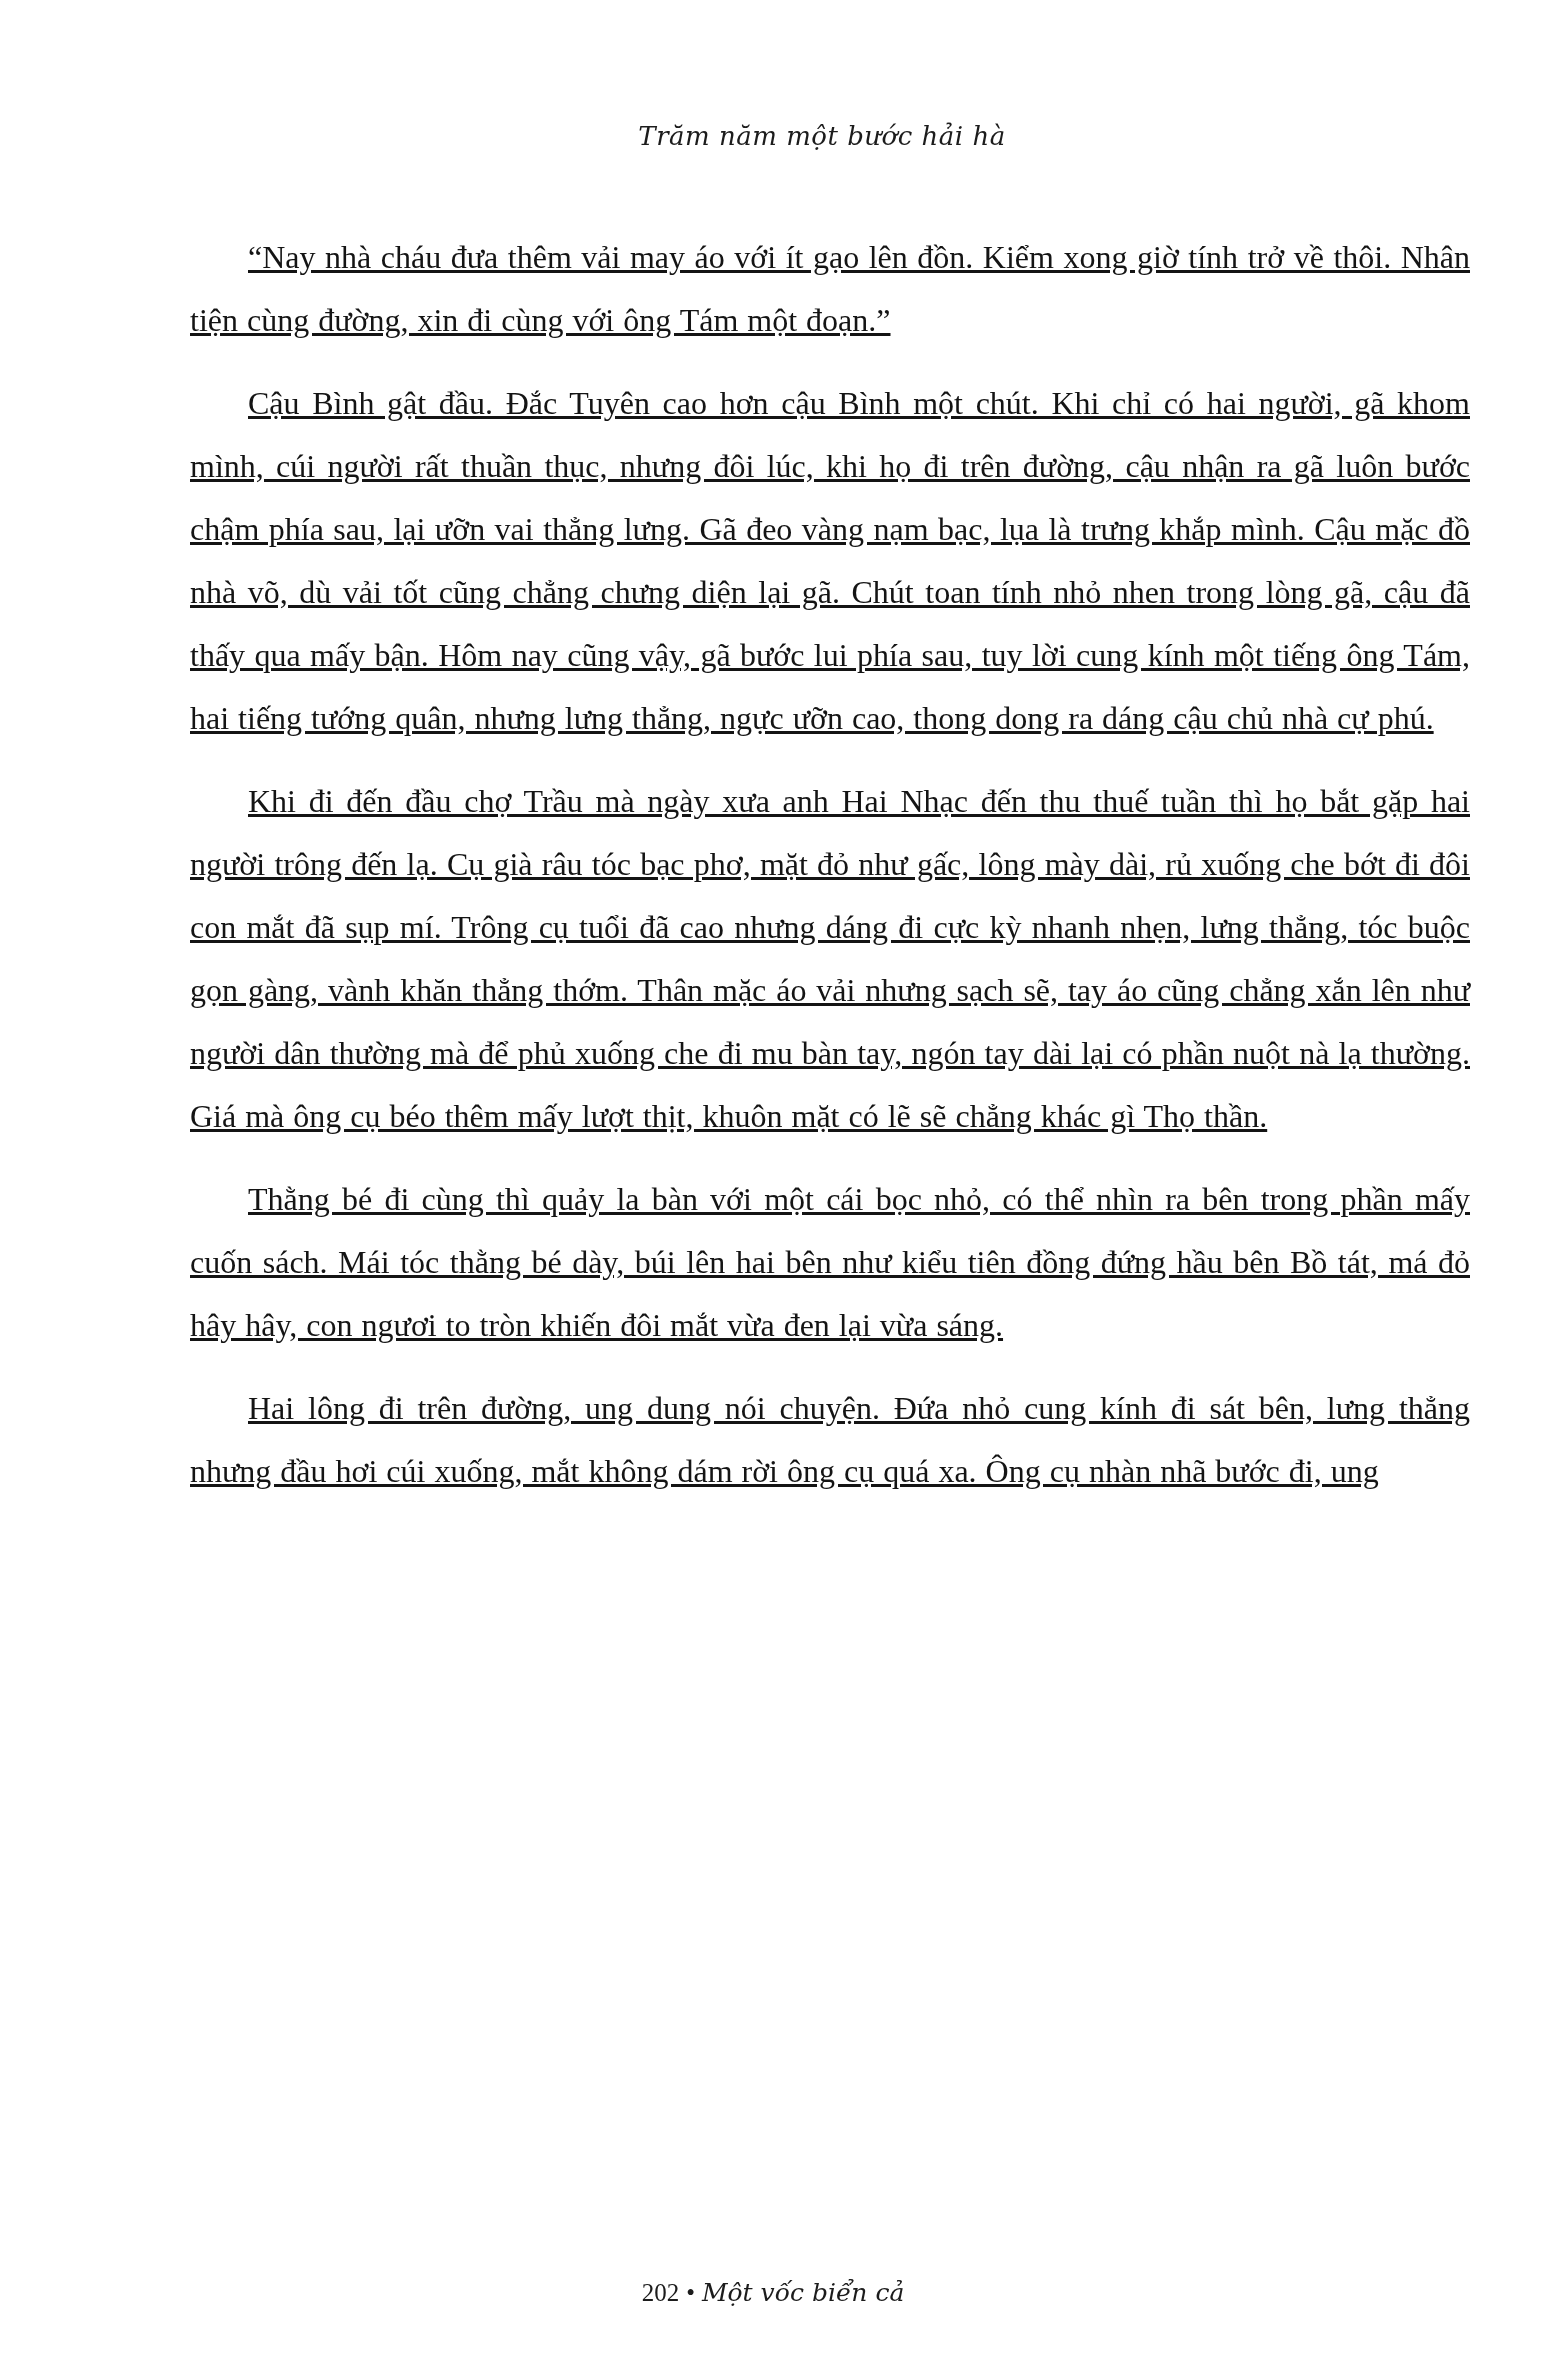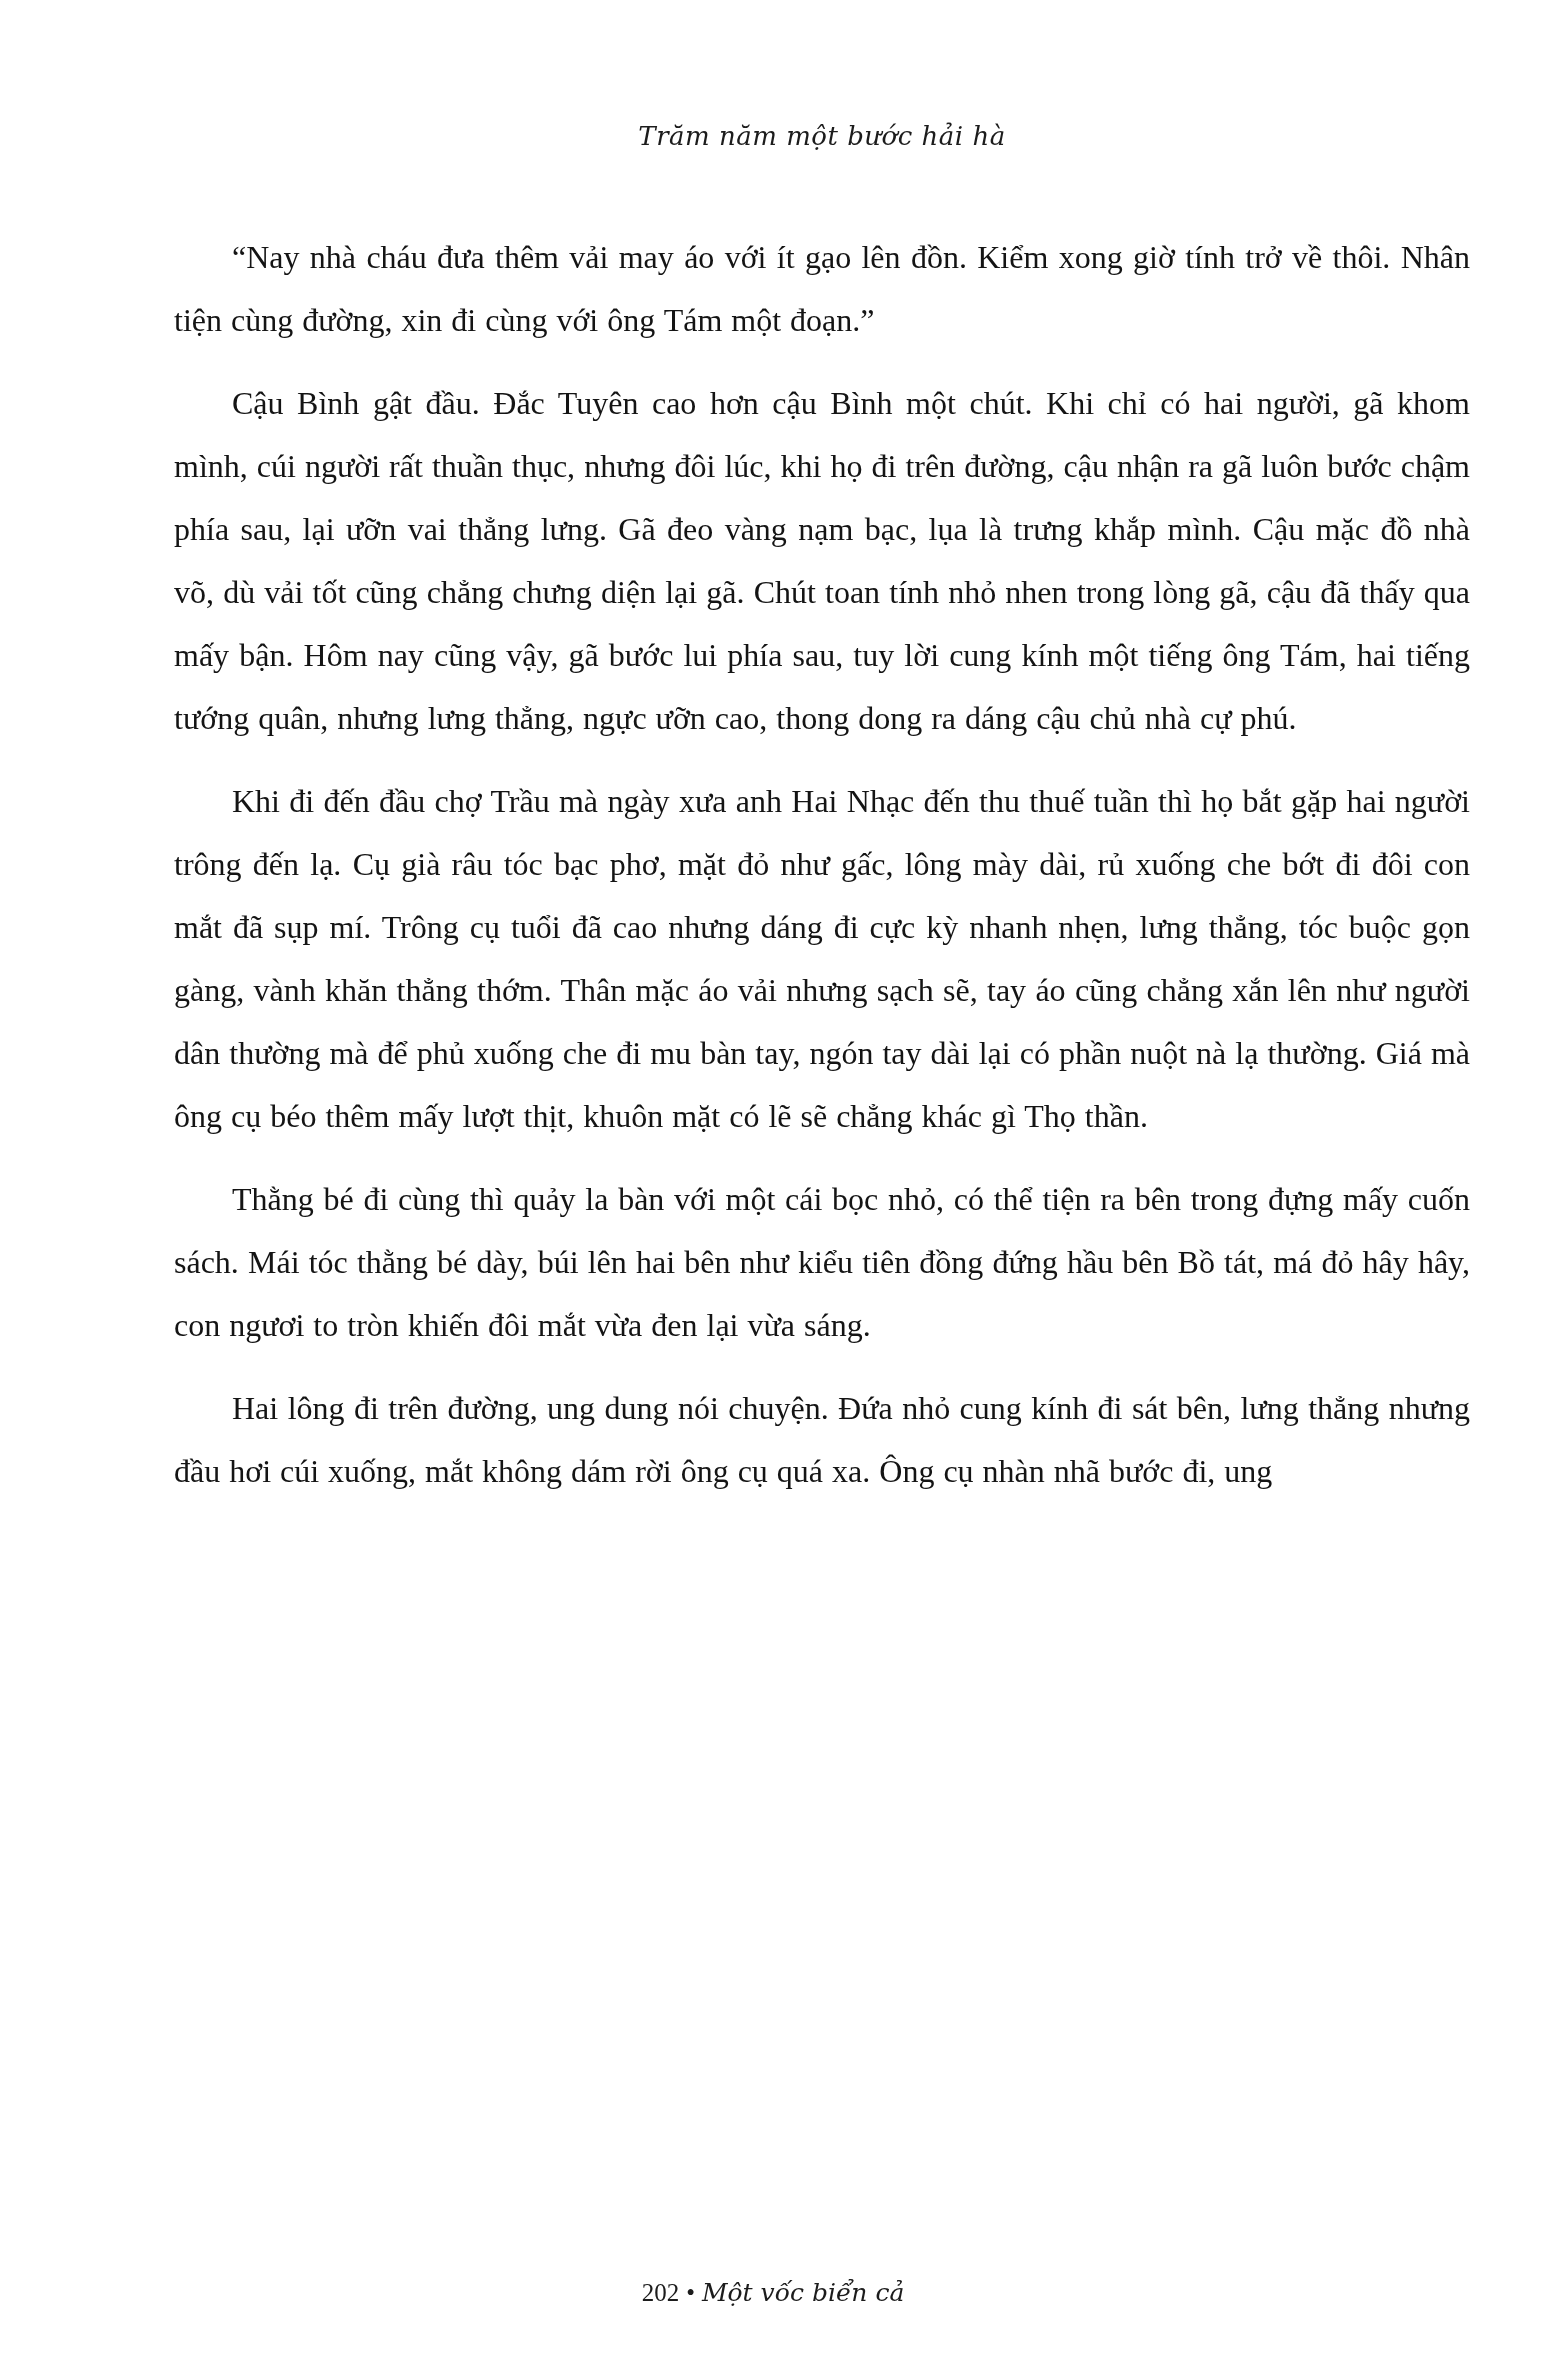--- a/index.html
+++ b/index.html
@@ -28,23 +28,24 @@
     font-size: 26px;
     letter-spacing: 0.5px;
     color: #1c1c1c;
     margin: 0 0 75px 0;
   }
   .content p {
     font-size: 32px;
     line-height: 63px;
     text-align: justify;
     text-indent: 58px;
-    margin: 0 0 20px 0;
+    margin: 0 0 20px 16px;
     color: #141414;
     word-spacing: 1px;
+    text-decoration: underline;
   }
   .page-footer {
     position: absolute;
     left: 0;
     right: 0;
     bottom: 70px;
     text-align: center;
     font-size: 25px;
     color: #1c1c1c;
   }
@@ -64,21 +65,21 @@
 <body>
 
 <div class="page">
 
   <div class="running-header">Trăm năm một bước hải hà</div>
 
   <div class="content">
     <p>“Nay nhà cháu đưa thêm vải may áo với ít gạo lên đồn. Kiểm xong giờ tính trở về thôi. Nhân tiện cùng đường, xin đi cùng với ông Tám một đoạn.”</p>
     <p>Cậu Bình gật đầu. Đắc Tuyên cao hơn cậu Bình một chút. Khi chỉ có hai người, gã khom mình, cúi người rất thuần thục, nhưng đôi lúc, khi họ đi trên đường, cậu nhận ra gã luôn bước chậm phía sau, lại ưỡn vai thẳng lưng. Gã đeo vàng nạm bạc, lụa là trưng khắp mình. Cậu mặc đồ nhà võ, dù vải tốt cũng chẳng chưng diện lại gã. Chút toan tính nhỏ nhen trong lòng gã, cậu đã thấy qua mấy bận. Hôm nay cũng vậy, gã bước lui phía sau, tuy lời cung kính một tiếng ông Tám, hai tiếng tướng quân, nhưng lưng thẳng, ngực ưỡn cao, thong dong ra dáng cậu chủ nhà cự phú.</p>
     <p>Khi đi đến đầu chợ Trầu mà ngày xưa anh Hai Nhạc đến thu thuế tuần thì họ bắt gặp hai người trông đến lạ. Cụ già râu tóc bạc phơ, mặt đỏ như gấc, lông mày dài, rủ xuống che bớt đi đôi con mắt đã sụp mí. Trông cụ tuổi đã cao nhưng dáng đi cực kỳ nhanh nhẹn, lưng thẳng, tóc buộc gọn gàng, vành khăn thẳng thớm. Thân mặc áo vải nhưng sạch sẽ, tay áo cũng chẳng xắn lên như người dân thường mà để phủ xuống che đi mu bàn tay, ngón tay dài lại có phần nuột nà lạ thường. Giá mà ông cụ béo thêm mấy lượt thịt, khuôn mặt có lẽ sẽ chẳng khác gì Thọ thần.</p>
-    <p>Thằng bé đi cùng thì quảy la bàn với một cái bọc nhỏ, có thể tiện ra bên trong đựng mấy cuốn sách. Mái tóc thằng bé dày, búi lên hai bên như kiểu tiên đồng đứng hầu bên Bồ tát, má đỏ hây hây, con ngươi to tròn khiến đôi mắt vừa đen lại vừa sáng.</p>
+    <p>Thằng bé đi cùng thì quảy la bàn với một cái bọc nhỏ, có thể nhìn ra bên trong phần mấy cuốn sách. Mái tóc thằng bé dày, búi lên hai bên như kiểu tiên đồng đứng hầu bên Bồ tát, má đỏ hây hây, con ngươi to tròn khiến đôi mắt vừa đen lại vừa sáng.</p>
     <p>Hai lông đi trên đường, ung dung nói chuyện. Đứa nhỏ cung kính đi sát bên, lưng thẳng nhưng đầu hơi cúi xuống, mắt không dám rời ông cụ quá xa. Ông cụ nhàn nhã bước đi, ung</p>
   </div>
 
   <div class="page-footer">
     <span class="page-number">202</span><span class="separator">•</span><span class="book-title">Một vốc biển cả</span>
   </div>
 
 </div>
 
 

